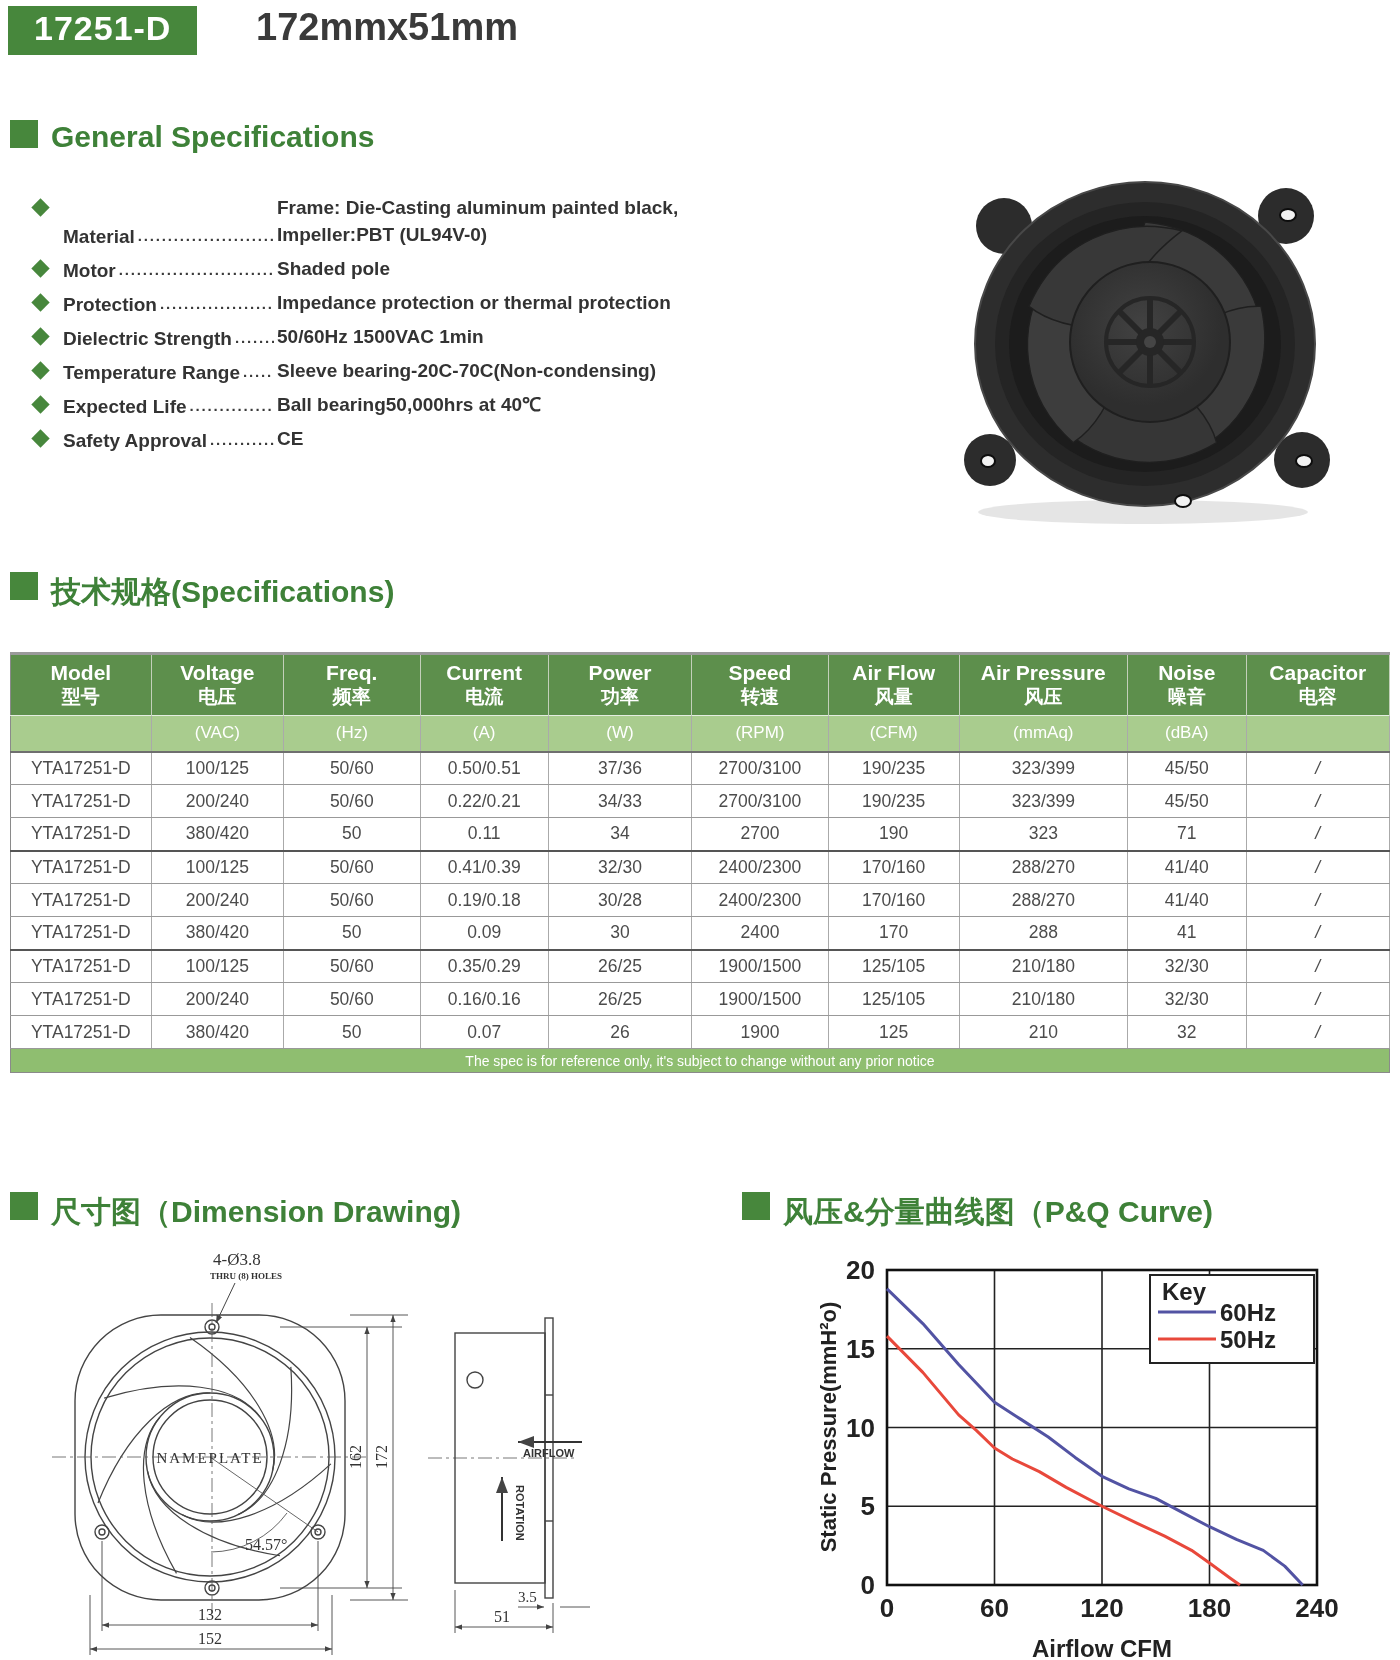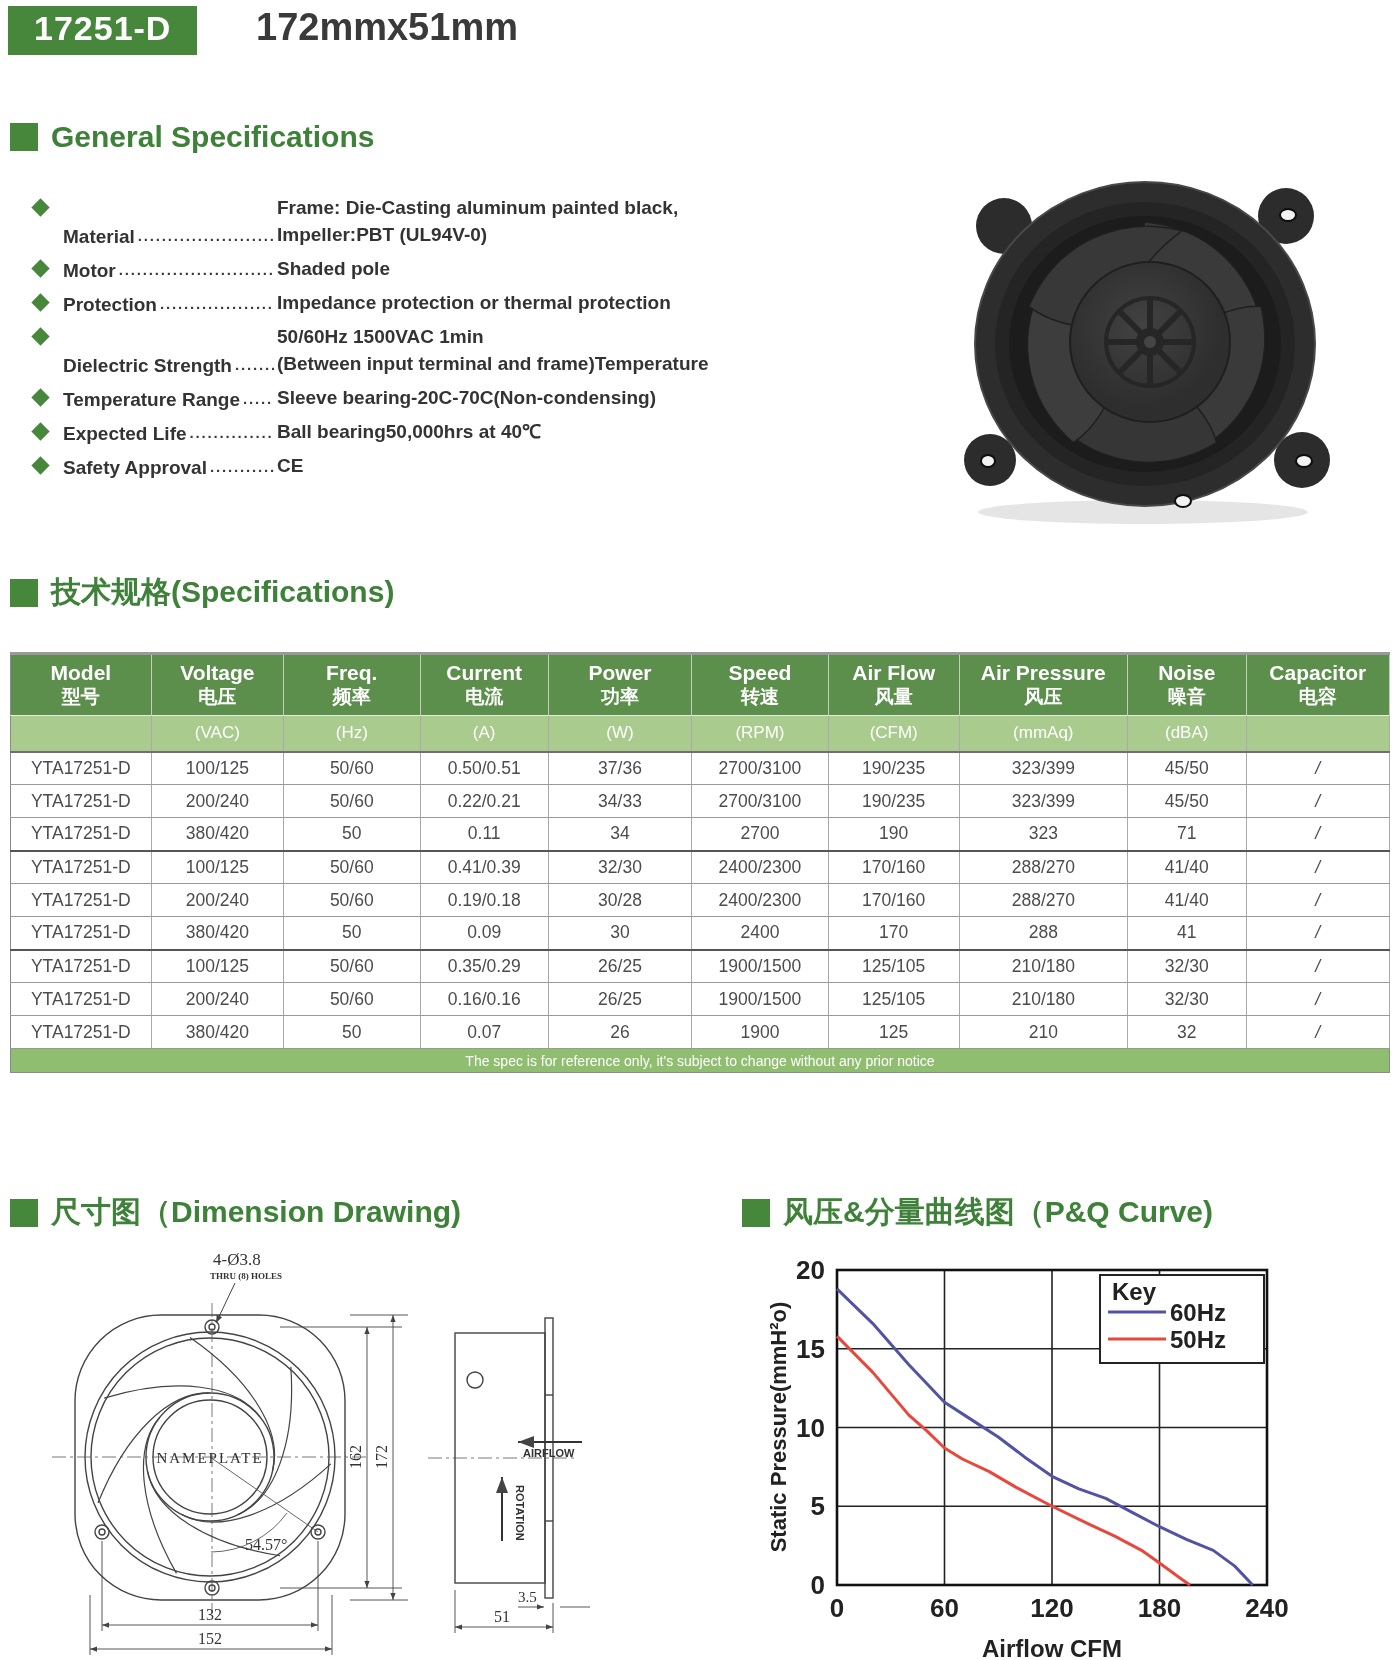--- a/index.html
+++ b/index.html
@@ -8,21 +8,21 @@
   }
   *{box-sizing:border-box}
   html,body{margin:0;padding:0}
   body{width:1400px;height:1660px;position:relative;overflow:hidden;background:#fff;
        font-family:"Liberation Sans",sans-serif;}
 
   .model-badge{position:absolute;left:8px;top:6px;background:var(--green);color:#fff;
     font-size:34px;font-weight:bold;padding:3px 26px 7px;letter-spacing:1px}
   .size-label{position:absolute;left:256px;top:6px;font-size:38px;font-weight:bold;color:var(--dark)}
 
-  .sec-title{position:absolute;display:flex;align-items:center;gap:13px;
+  .sec-title{position:absolute;display:flex;gap:13px;
     font-size:30px;font-weight:bold;color:var(--green-text);white-space:nowrap}
   .sec-title .sq{width:28px;height:28px;background:var(--green);flex:none}
 
   
   .spec-list{position:absolute;left:30px;top:194px;width:900px}
   .spec-item{display:flex;margin-bottom:7px}
   .diamond{width:13px;height:13px;background:var(--green);transform:rotate(45deg);
     margin:7px 16px 0 4px;flex:none}
   .spec-label{width:214px;flex:none;display:flex;align-items:flex-end;
     font-weight:bold;font-size:19px;color:#333}
@@ -43,21 +43,21 @@
   .spec-table td{text-align:center;border-right:1px solid #aaa}
   .units-row td{background:var(--units-bg);color:#fff;font-size:17px;height:36px;
     border-top:1px solid #e4ede0;border-bottom:2px solid #6f6f6f}
   .data-row td{height:33px;font-size:17.5px;color:var(--tbl-text);background:#fff;
     border-bottom:1px solid #999;font-weight:normal}
   .data-row.group-end td{border-bottom:2.5px solid #555}
   .data-row .slash{font-style:italic}
   .foot-row td{background:var(--foot-bg);color:#fff;font-size:14px;height:24px;border:none}
 
   .dim-wrap{position:absolute;left:50px;top:1245px;width:700px;height:415px}
-  .pq-wrap{position:absolute;left:762px;top:1255px;width:530px;height:405px}
+  .pq-wrap{position:absolute;left:812px;top:1255px;width:530px;height:405px}
 
   svg text{font-family:"Liberation Sans",sans-serif}
   .cad  {font-family:"Liberation Serif",serif;fill:#333}
 </style>
 </head>
 <body>
 
 <div class="model-badge">17251-D</div>
 <div class="size-label">172mmx51mm</div>
 
@@ -98,21 +98,20 @@
       </div>
     </div>
     <div class="spec-item">
       <span class="diamond"></span>
       <div class="spec-label">
         <span class="lt">Dielectric Strength</span>
         <span class="spec-dots">················································································</span>
       </div>
       <div class="spec-value">
         <div>50/60Hz 1500VAC 1min</div>
-        <div>(Between input terminal and frame)Temperature</div>
       </div>
     </div>
     <div class="spec-item">
       <span class="diamond"></span>
       <div class="spec-label">
         <span class="lt">Temperature Range</span>
         <span class="spec-dots">················································································</span>
       </div>
       <div class="spec-value">
         <div>Sleeve bearing-20C-70C(Non-condensing)</div>

